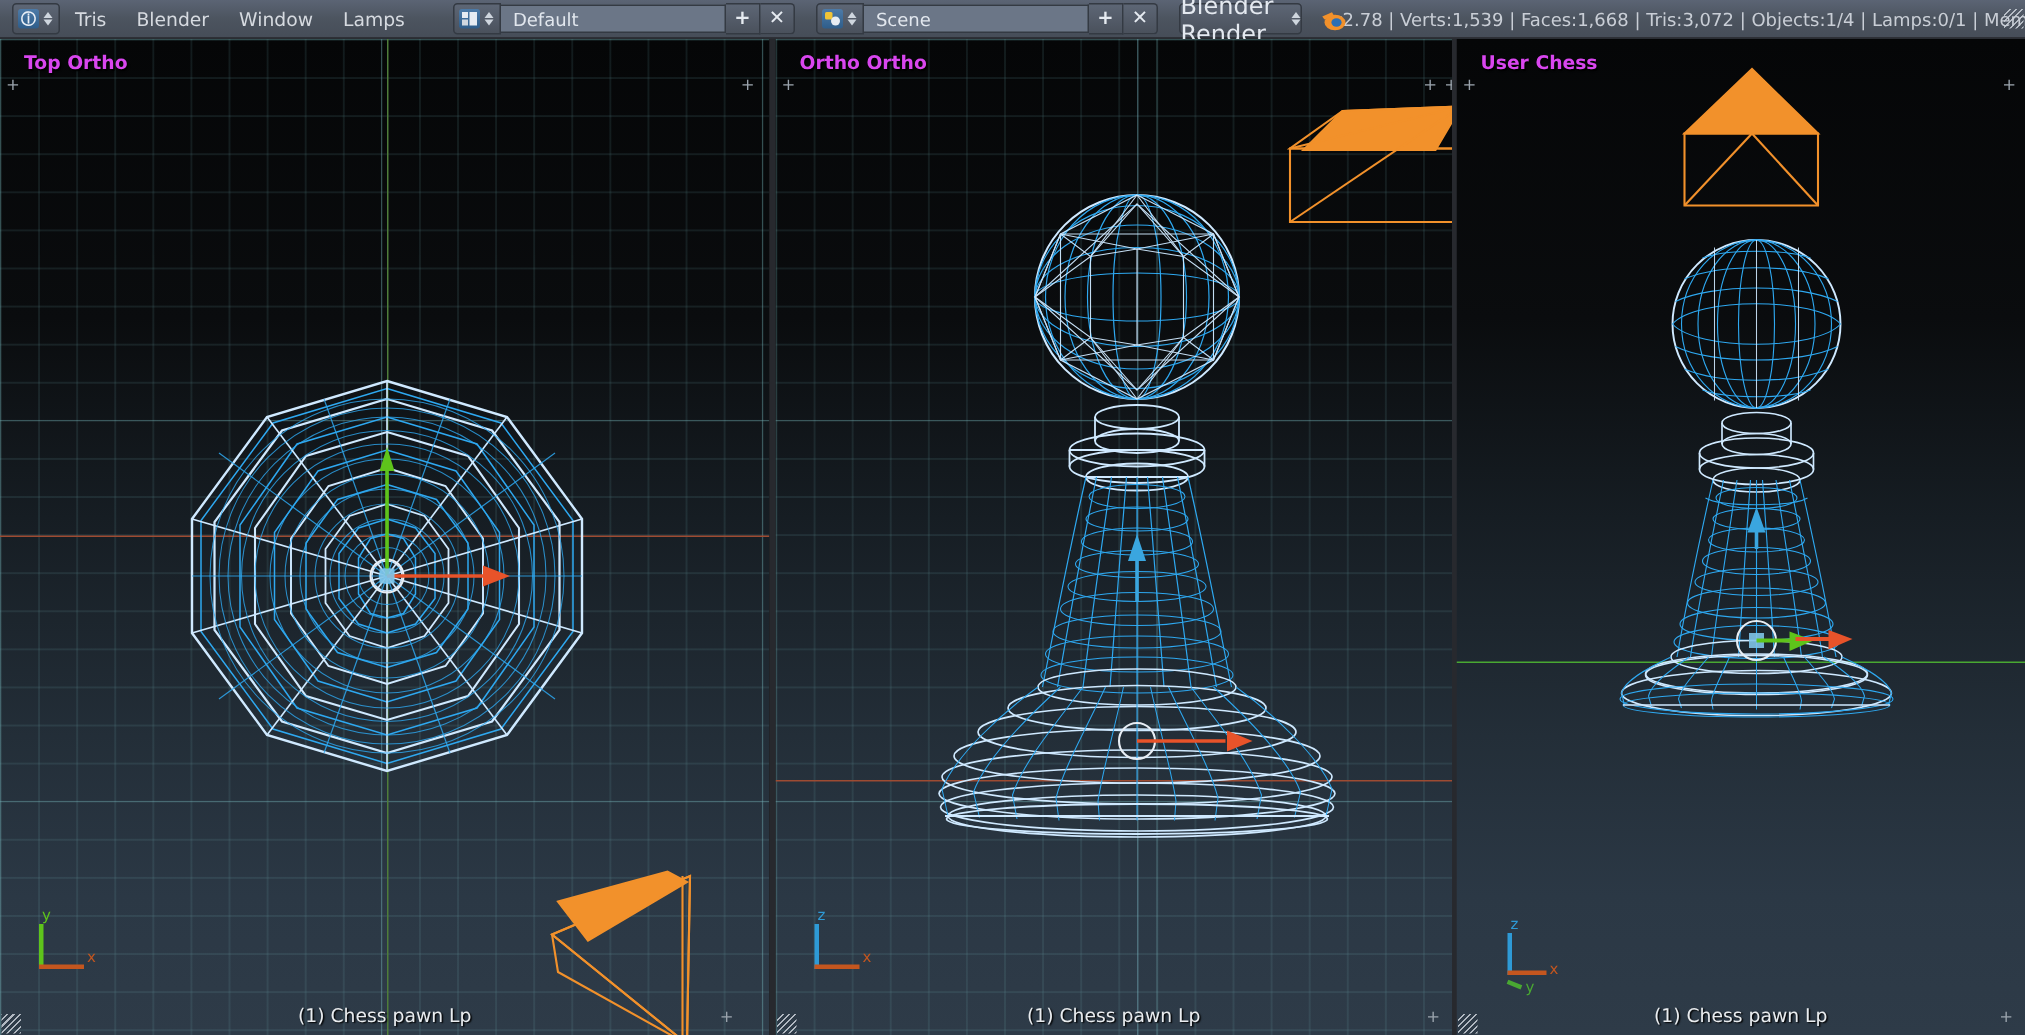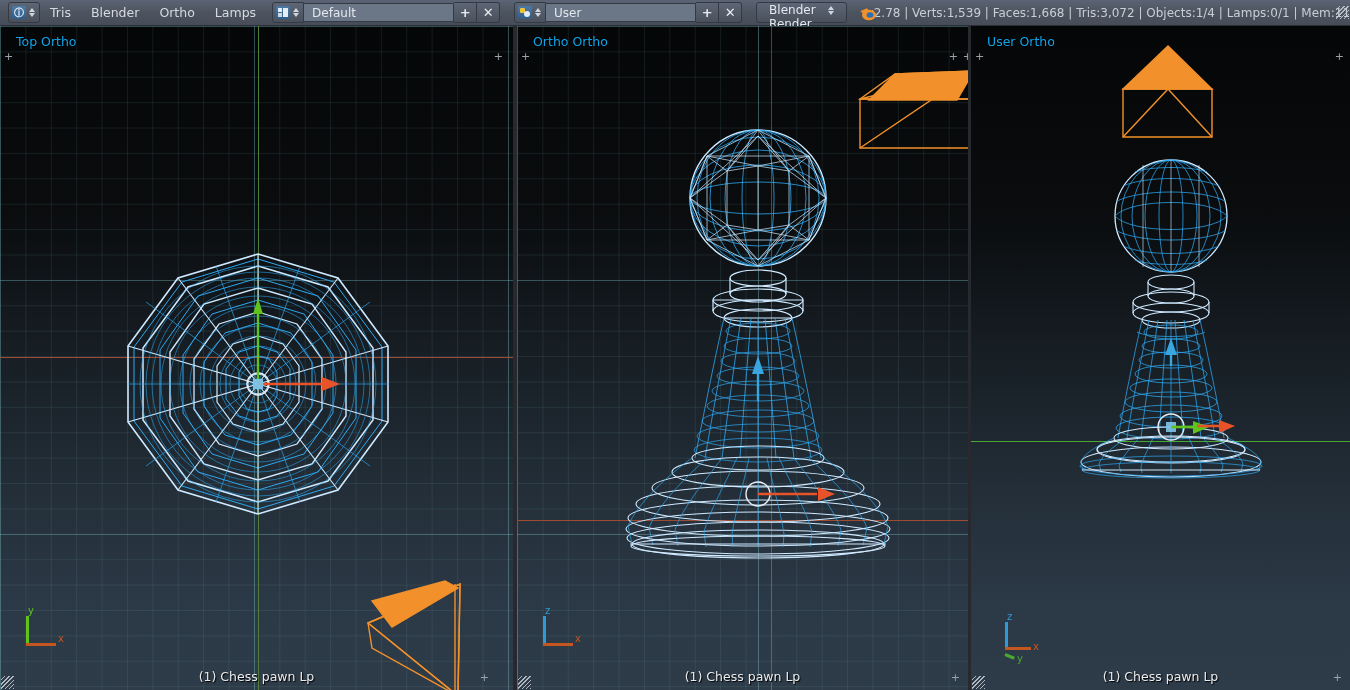--- a/index.html
+++ b/index.html
@@ -20,35 +20,35 @@
           color:#e8eef5;font-size:10px;font-weight:bold;}
   .updown{width:8px;height:14px;display:flex;flex-direction:column;
           align-items:center;justify-content:center;gap:1px;}
   .updown i{display:block;width:0;height:0;border-left:3px solid transparent;
           border-right:3px solid transparent;}
   .updown i.u{border-bottom:4px solid #cfd6de;}
   .updown i.d{border-top:4px solid #cfd6de;}
 
   .menu{color:#d6dae0;font-size:12.5px;padding:0 10px;line-height:26px;cursor:default;}
 
-  .field-grp{display:flex;align-items:center;height:19px;margin-left:6px;}
+  .field-grp{display:flex;align-items:center;height:19px;margin-left:22px;}
   .field-btn{height:19px;background:linear-gradient(180deg,#5d6675,#4a515c);
           border:1px solid #343a43;border-radius:3px 0 0 3px;
           display:flex;align-items:center;padding:0 3px;gap:2px;}
   .field-txt{height:19px;width:150px;background:#6b7687;border:1px solid #343a43;
           border-left:none;color:#e2e7ee;font-size:12px;display:flex;
           align-items:center;padding-left:8px;box-sizing:border-box;}
   .sq-btn{height:19px;width:22px;background:linear-gradient(180deg,#5d6675,#4a515c);
           border:1px solid #343a43;border-left:none;color:#e6ebf1;font-size:13px;
           display:flex;align-items:center;justify-content:center;font-weight:bold;}
   .sq-btn.last{border-radius:0 3px 3px 0;}
 
   .engine{height:19px;margin-left:14px;background:linear-gradient(180deg,#5d6675,#4a515c);
-          border:1px solid #343a43;border-radius:3px;display:flex;
-          padding:0 12px;gap:10px;color:#e4e9f0;font-size:12px;}
+          border:1px solid #343a43;border-radius:3px;display:flex;align-items:center;
+          padding:0 0;gap:10px;color:#e4e9f0;font-size:16px;}
 
   .blender-logo{margin-left:12px;width:18px;height:18px;position:relative;}
   .stats{color:#c9ced6;font-size:12px;margin-left:8px;white-space:nowrap;}
 
   .corner-grip{position:absolute;right:0;top:0;width:14px;height:26px;}
 
   
   .vp{position:absolute;top:26px;height:664px;overflow:hidden;
       box-sizing:border-box;}
   #vpA{left:0;width:513px;}
@@ -65,22 +65,22 @@
         linear-gradient(to bottom, rgba(120,185,190,.22) 1px, transparent 1px);
       background-size:25.4px 25.4px;}
   .grid.big{opacity:.75;
       background-image:
         linear-gradient(to right, rgba(130,200,205,.40) 1px, transparent 1px),
         linear-gradient(to bottom, rgba(130,200,205,.40) 1px, transparent 1px);
       background-size:254px 254px;}
   .axis-v{position:absolute;top:0;bottom:0;width:1px;}
   .axis-h{position:absolute;left:0;right:0;height:1px;}
 
-  .vp-label{position:absolute;left:16px;top:8px;color:#0ea5e9;font-size:12.5px;
-      text-shadow:1px 1px 1px #000;}
+  .vp-label{position:absolute;left:16px;top:8px;color:#d946ef;font-size:12.5px;
+      text-shadow:1px 1px 1px #000;font-weight:bold;}
   .vp-name{position:absolute;bottom:6px;left:0;right:0;text-align:center;
       color:#e9ecef;font-size:12.5px;text-shadow:1px 1px 1px #000;}
   .plus-tl{position:absolute;color:#9aa3ac;font-size:11px;}
   .grip{position:absolute;width:13px;height:13px;opacity:.85;
       background:repeating-linear-gradient(-45deg,#c8ced6 0 1px,transparent 1px 3px);}
 
   
   .gizmo{position:absolute;width:60px;height:46px;}
   .gz-line{position:absolute;}
   .gz-lbl{position:absolute;font-size:10px;}
@@ -95,21 +95,21 @@
   <div class="hdr-icon-btn">
     <span class="blue-sq">ⓘ</span>
     <span class="updown">
         <i class="u"></i>
         <i class="d"></i>
       </span>
   </div>
 
   <div class="menu">Tris</div>
   <div class="menu">Blender</div>
-  <div class="menu">Ortho</div>
+  <div class="menu">Window</div>
   <div class="menu">Lamps</div>
 
   <div class="field-grp">
     <div class="field-btn">
       <span style="display:inline-block;width:14px;height:13px;border-radius:2px;background:linear-gradient(180deg,#4d7ba8,#2e5d8a);position:relative;">
         <span style="position:absolute;left:2px;top:2px;width:4px;height:4px;background:#e6ecf3;"></span>
         <span style="position:absolute;left:7px;top:2px;width:5px;height:9px;background:#e6ecf3;"></span>
         <span style="position:absolute;left:2px;top:7px;width:4px;height:4px;background:#cfd7e0;"></span>
       </span>
       <span class="updown">
@@ -126,21 +126,21 @@
     <div class="field-btn">
       <span style="display:inline-block;width:14px;height:13px;border-radius:2px;background:linear-gradient(180deg,#4d7ba8,#2e5d8a);position:relative;">
         <span style="position:absolute;left:2px;top:2px;width:5px;height:5px;background:#f0c437;border-radius:1px;"></span>
         <span style="position:absolute;left:6px;top:5px;width:6px;height:6px;background:#e6ecf3;border-radius:50%;"></span>
       </span>
       <span class="updown">
           <i class="u"></i>
           <i class="d"></i>
         </span>
     </div>
-    <div class="field-txt">User</div>
+    <div class="field-txt">Scene</div>
     <div class="sq-btn">+</div>
     <div class="sq-btn last">✕</div>
   </div>
 
   <div class="engine">
     <span>Blender Render</span>
     <span class="updown">
         <i class="u"></i>
         <i class="d"></i>
       </span>
@@ -491,21 +491,21 @@
     </g>
 
     <g fill="none" stroke="#f2912b" stroke-width="1.4">
       <polygon points="152,63 241,63 241,111 152,111"></polygon>
       <polygon points="152,63 197,20 241,63" fill="#f2912b" stroke="#f2912b"></polygon>
       <line x1="152" y1="111" x2="197" y2="63"></line>
       <line x1="241" y1="111" x2="197" y2="63"></line>
     </g>
   </svg>
 
-  <div class="vp-label">User Ortho</div>
+  <div class="vp-label">User Chess</div>
   <div class="plus-tl" style="left:4px;top:24px;">+</div>
   <div class="plus-tl" style="right:6px;top:24px;">+</div>
 
   <div class="gizmo" style="left:26px;bottom:30px;">
     <div class="gz-line" style="left:8px;bottom:10px;width:3px;height:28px;background:#2e9ad6;"></div>
     <div class="gz-line" style="left:8px;bottom:10px;width:26px;height:3px;background:#c4561f;"></div>
     <div class="gz-line" style="left:8px;bottom:4px;width:10px;height:3px;background:#49a832;transform:rotate(22deg);transform-origin:left center;"></div>
     <div class="gz-lbl" style="left:10px;bottom:38px;color:#2e9ad6;">z</div>
     <div class="gz-lbl" style="left:36px;bottom:8px;color:#c4561f;">x</div>
     <div class="gz-lbl" style="left:20px;bottom:-4px;color:#49a832;">y</div>

